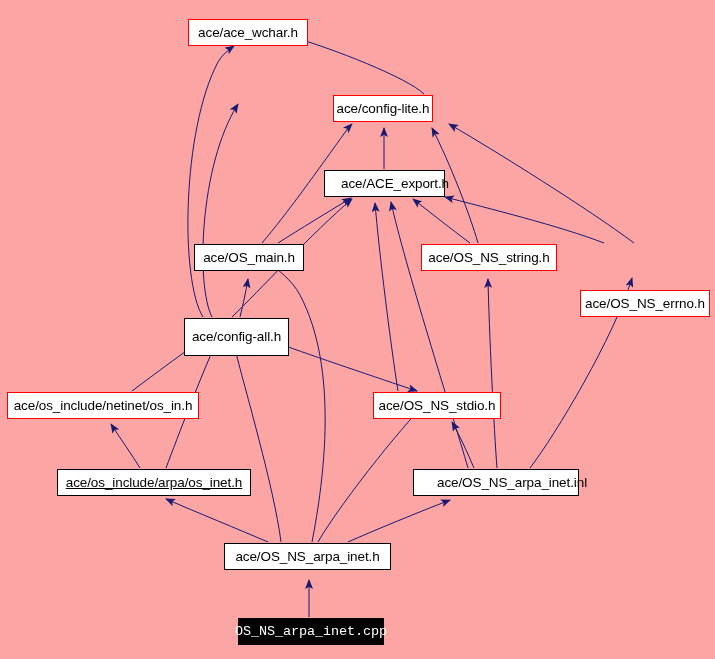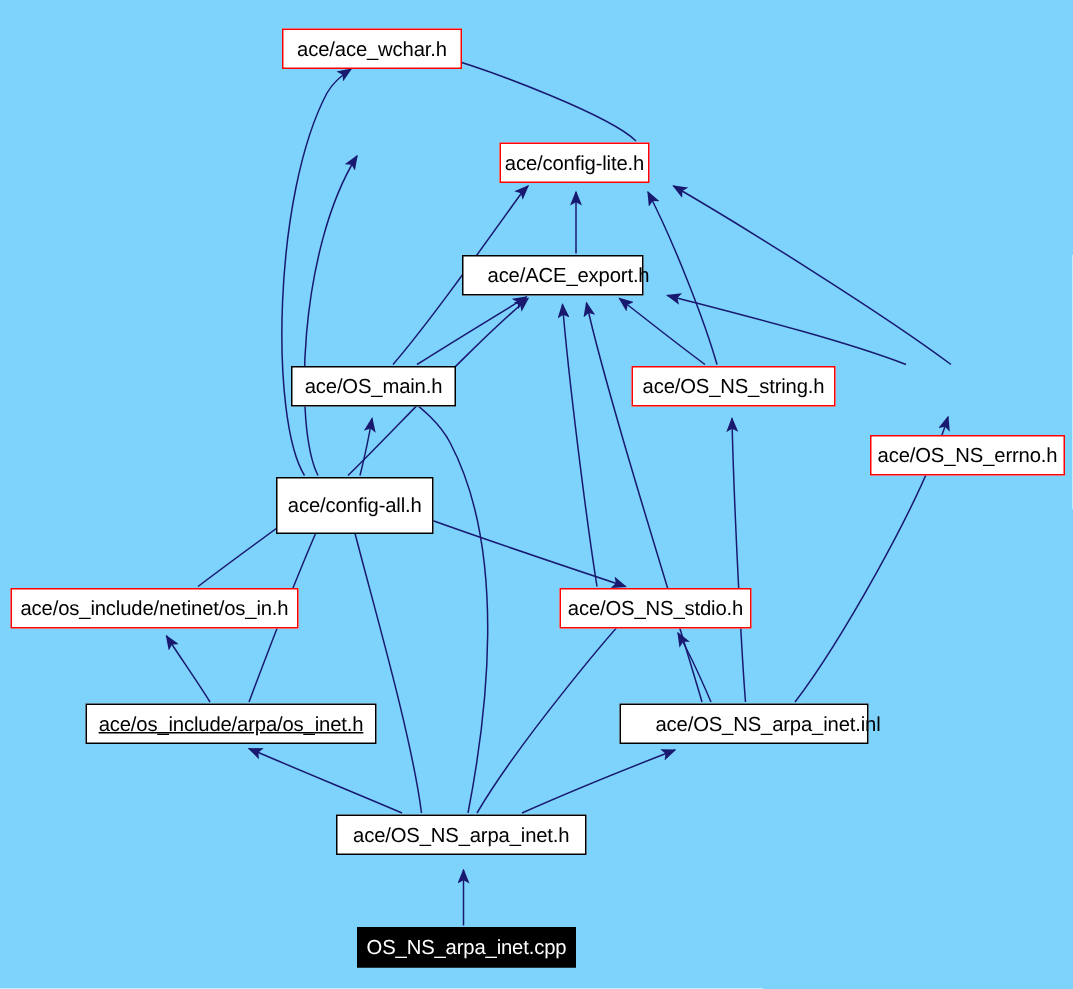--- a/index.html
+++ b/index.html
@@ -4,21 +4,21 @@
 <style>
   html, body {
     margin: 0;
     padding: 0;
     background: #ffffff;
   }
   #graph-root {
     position: relative;
     width: 715px;
     height: 659px;
-    background: #7dd3fc;
+    background: #fca5a5;
     font-family: "Liberation Sans", sans-serif;
     overflow: hidden;
   }
   #edge-layer {
     position: absolute;
     left: 0;
     top: 0;
     width: 715px;
     height: 659px;
   }
@@ -36,20 +36,21 @@
     background: #ffffff;
     color: #000000;
   }
   .graph-node.red {
     border-color: #ff0000;
   }
   .graph-node.current {
     border-color: #000000;
     background: #000000;
     color: #ffffff;
+    font-family: Liberation Mono, monospace;
   }
 </style>
 </head>
 <body>
 
 <div id="graph-root">
 
   <svg id="edge-layer" viewBox="0 0 715 659" width="715" height="659" xmlns="http://www.w3.org/2000/svg">
     <defs>
       <marker id="arrowhead" markerWidth="10" markerHeight="8" refX="9" refY="4" orient="auto" markerUnits="userSpaceOnUse">
@@ -87,21 +88,21 @@
       </g>
   </svg>
 
   <div id="nodes-layer">
       <div class="graph-node red" style="left: 188px; top: 19px; width: 120px; height: 27px;">
         <span>ace/ace_wchar.h</span>
       </div>
       <div class="graph-node red" style="left: 333px; top: 95px; width: 100px; height: 27px;">
         <span>ace/config-lite.h</span>
       </div>
-      <div class="graph-node" style="left: 308px; top: 170px; width: 121px; height: 27px; padding-left: 21px;">
+      <div class="graph-node" style="left: 324px; top: 170px; width: 121px; height: 27px; padding-left: 21px;">
         <span>ace/ACE_export.h</span>
       </div>
       <div class="graph-node" style="left: 194px; top: 244px; width: 110px; height: 27px;">
         <span>ace/OS_main.h</span>
       </div>
       <div class="graph-node red" style="left: 421px; top: 244px; width: 136px; height: 27px;">
         <span>ace/OS_NS_string.h</span>
       </div>
       <div class="graph-node red" style="left: 580px; top: 244px; width: 130px; height: 27px; margin-top: 46px;">
         <span>ace/OS_NS_errno.h</span>

